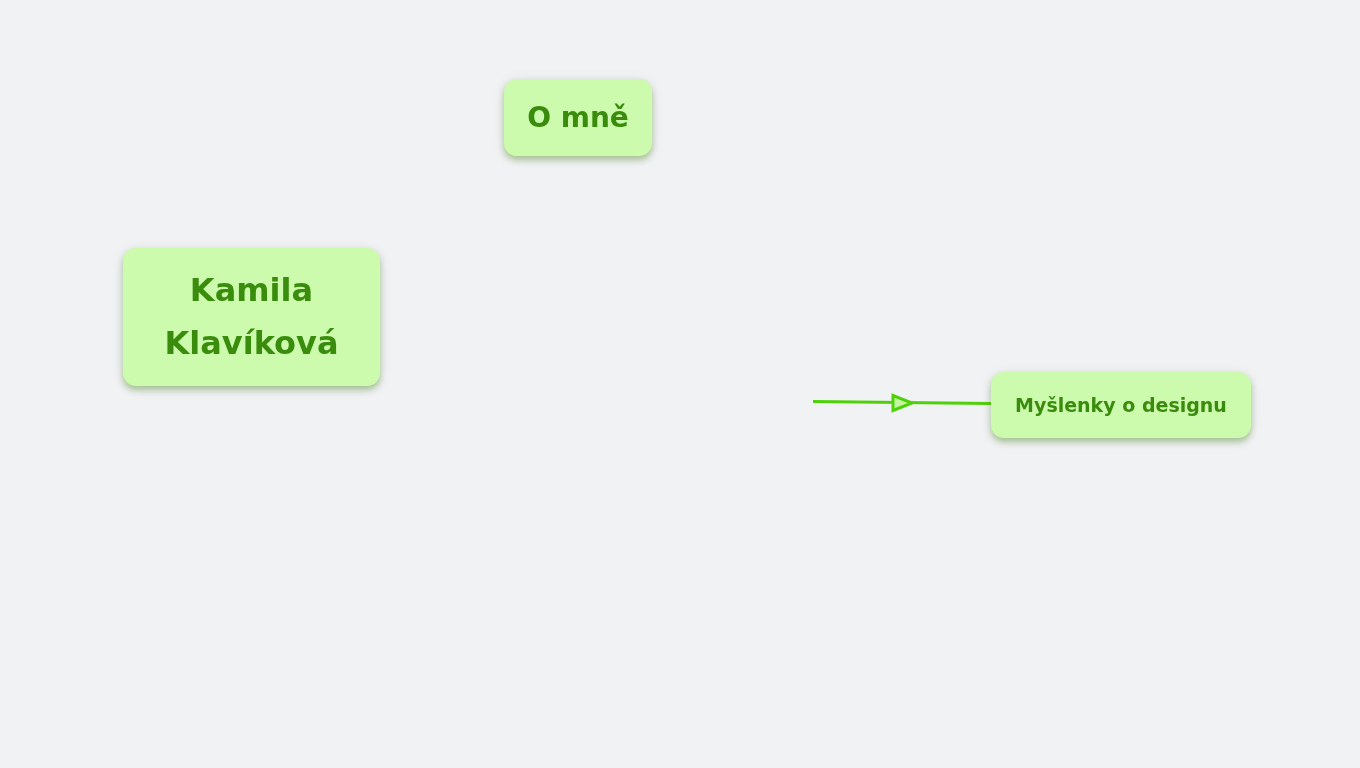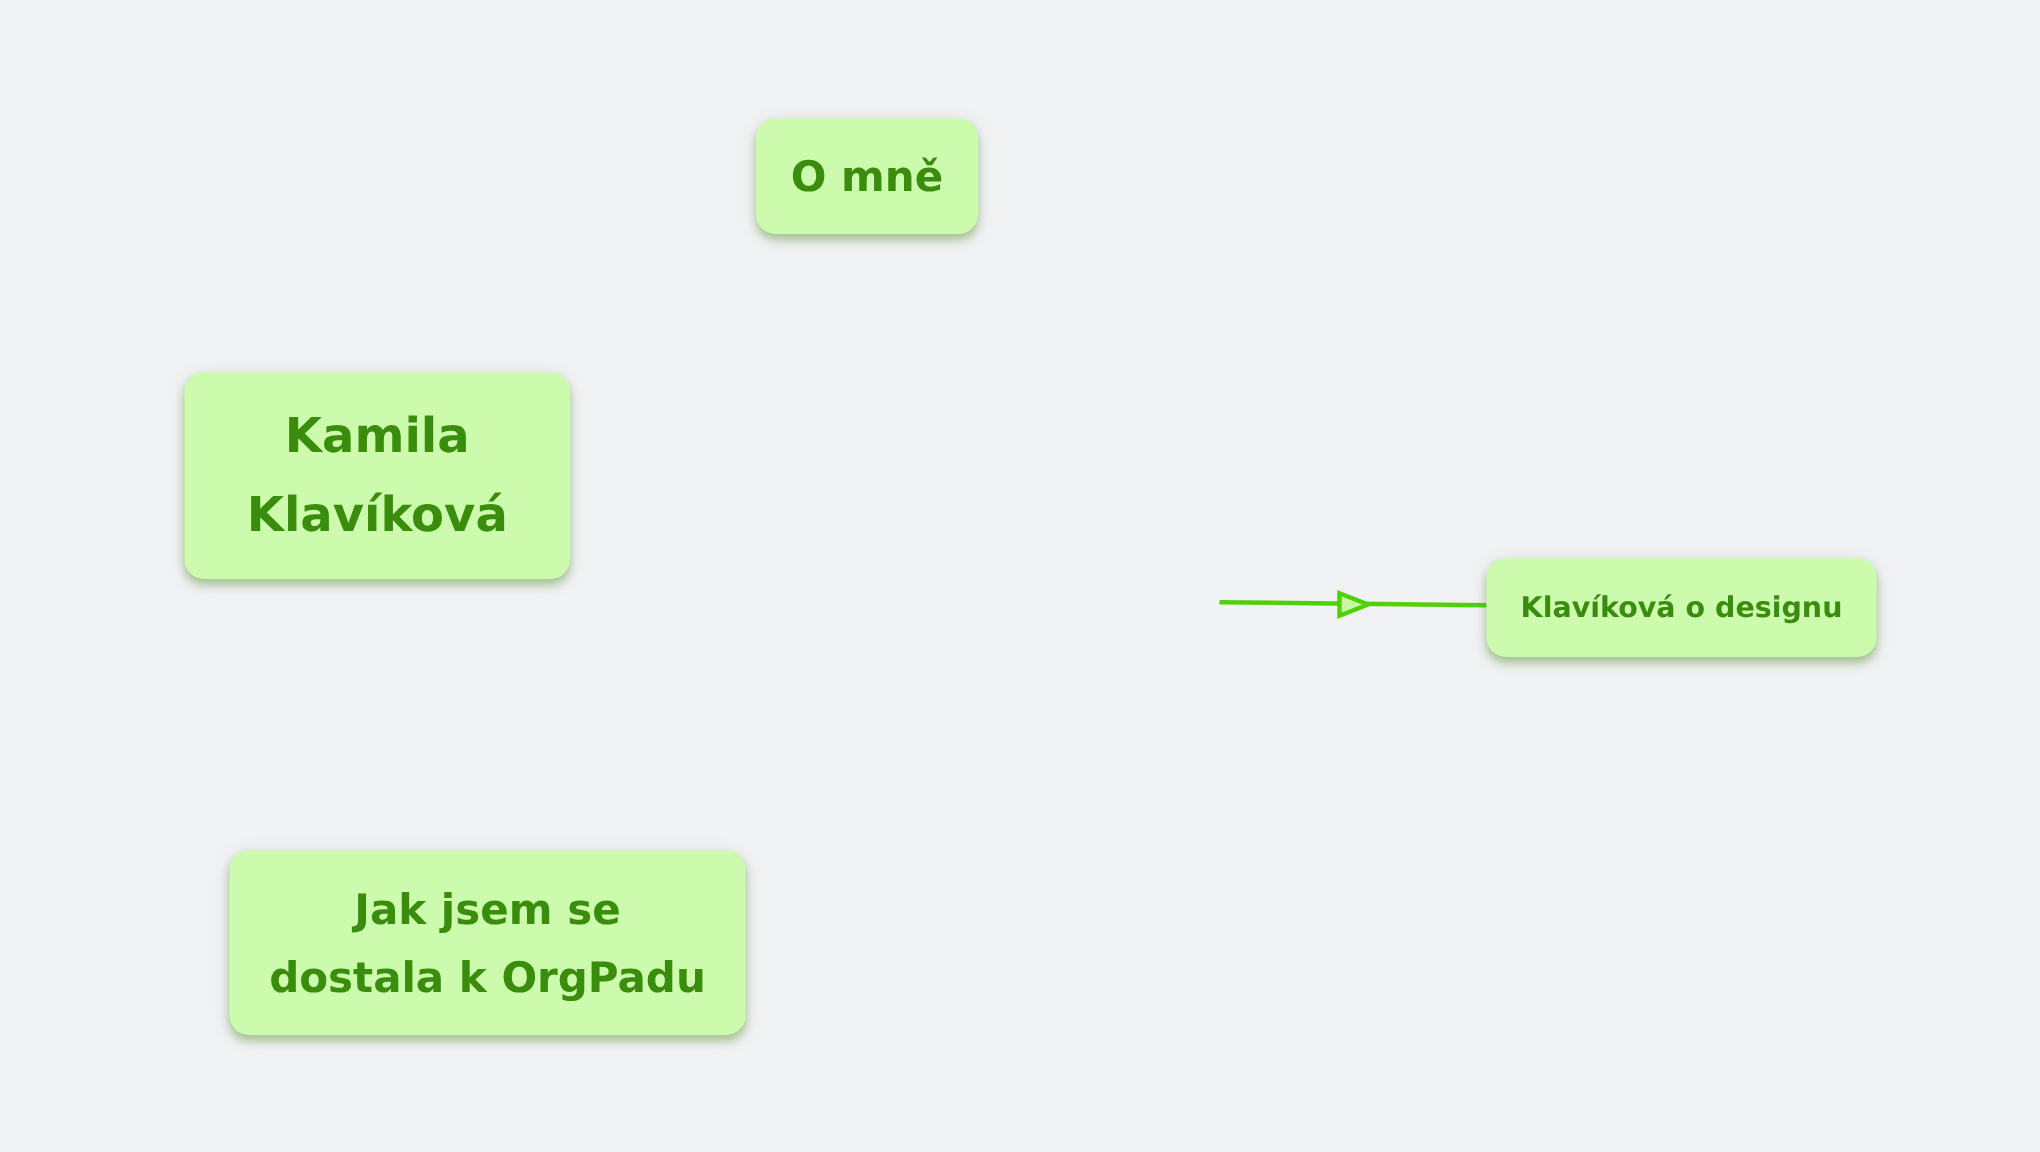--- a/index.html
+++ b/index.html
@@ -59,21 +59,17 @@
     <span>O mně</span>
   </div>
 
   <div class="node" style="left:109px; top:248px; width:257px; height:138px; font-size:32px; line-height:53px;margin-left:14px;">
     <span>Kamila
 Klavíková</span>
   </div>
 
 
   <div class="node" style="left:991px; top:372px; width:260px; height:66px; font-size:19px; line-height:24px;">
-    <span>Klavíková o designu</span>
+    <span>Myšlenky o designu</span>
   </div>
 
-  <div class="node" style="left:153px; top:567px; width:344px; height:123px; font-size:28px; line-height:45px;">
-    <span>Jak jsem se
-dostala k OrgPadu</span>
-  </div>
 
 </div>
 
 </body></html>

